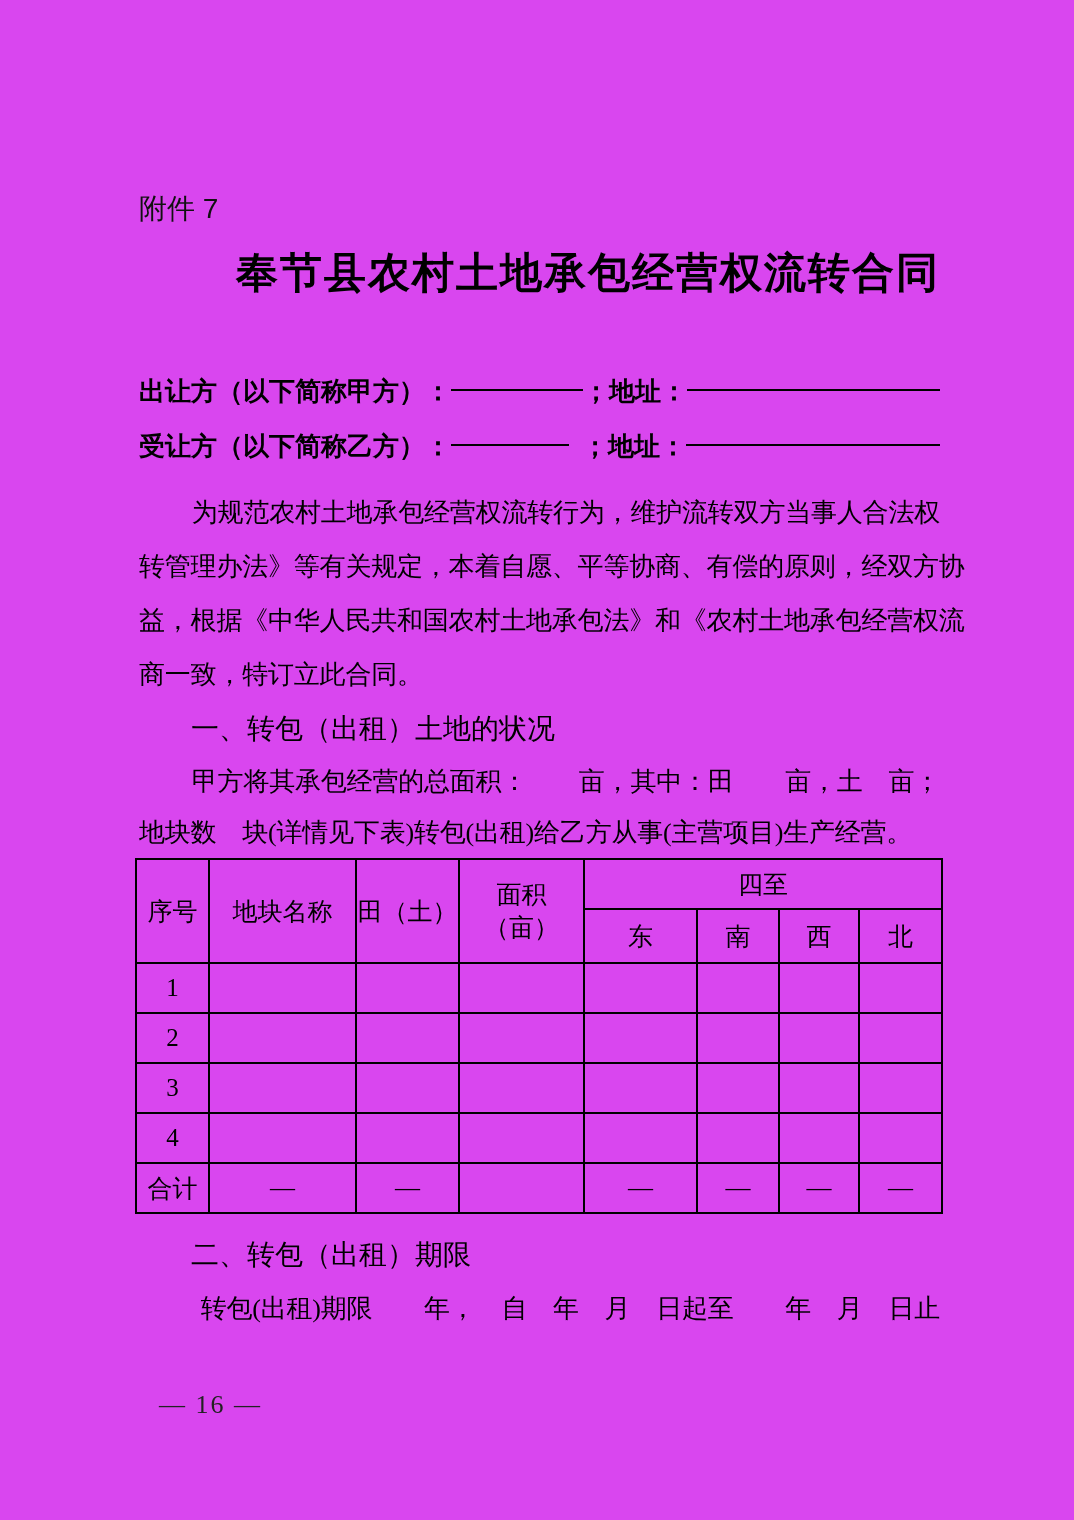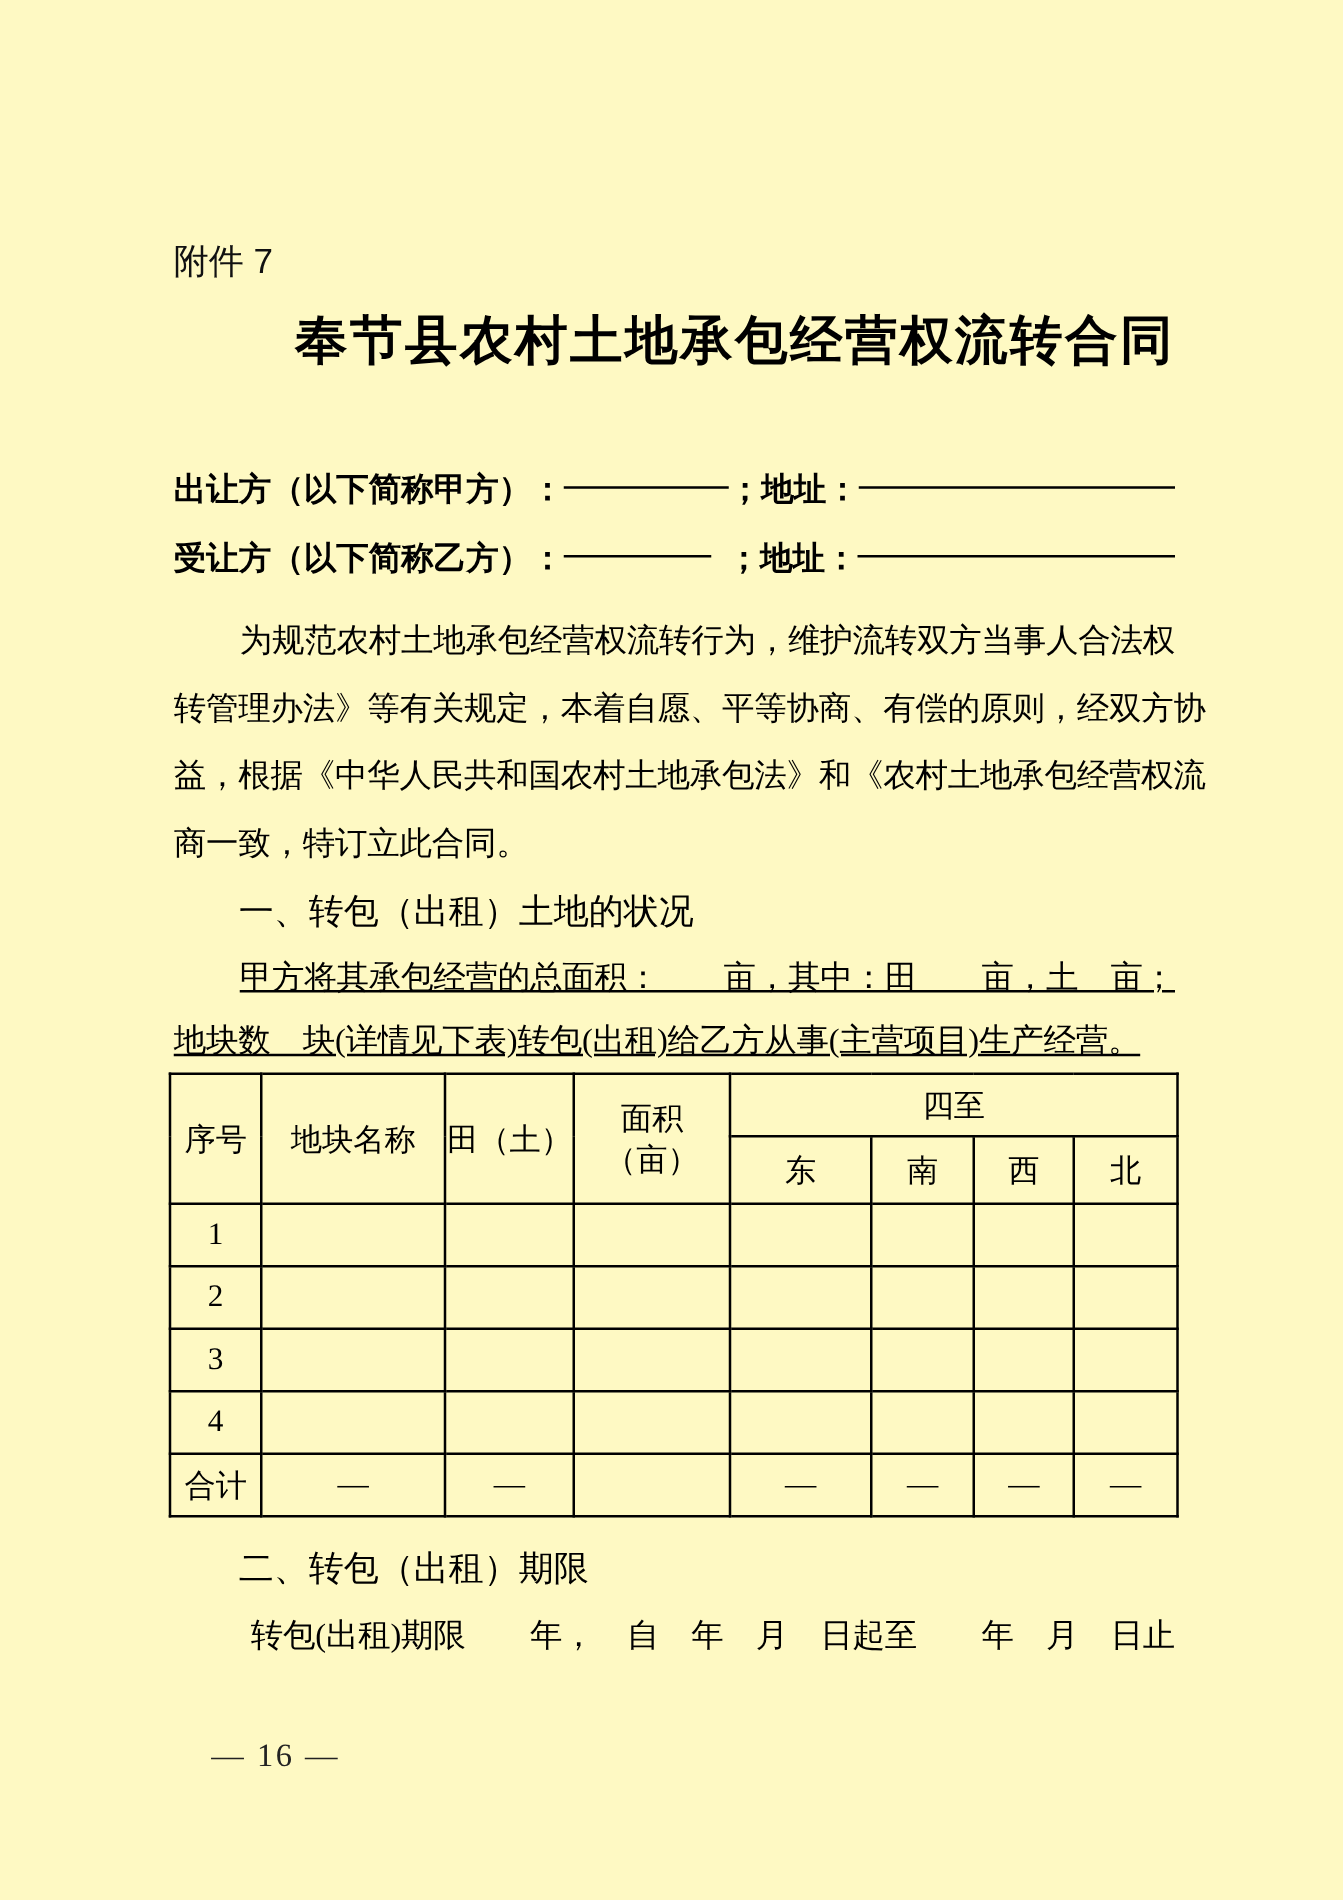--- a/index.html
+++ b/index.html
@@ -1,21 +1,21 @@
 <!DOCTYPE html>
 <html><head>
 <meta charset="utf-8">
 <style>
   * { margin: 0; padding: 0; box-sizing: border-box; }
   html, body { background: #ffffff; }
   .page {
     position: relative;
     width: 1074px;
     height: 1520px;
-    background: #fef9c3;
+    background: #d946ef;
     color: #000000;
     font-family: "Liberation Serif", serif;
     padding: 192px 134px 0 139px;
     overflow: hidden;
   }
   .attachment {
     font-family: "Liberation Sans", sans-serif;
     font-size: 28px;
     line-height: 34px;
     color: #111;
@@ -49,21 +49,21 @@
   .party-line.second .blank-name { width: 118px; margin-right: 13px; }
   .blank-addr { flex: 1 1 auto; }
   .preamble { margin-top: 12px; }
   .para-line {
     font-size: 26px;
     line-height: 54px;
     letter-spacing: -0.2px;
     white-space: nowrap;
   }
   .indent { text-indent: 52px; text-align: right; }
-  .sec1-lines .para-line { line-height: 51px; text-decoration: underline; }
+  .sec1-lines .para-line { line-height: 51px; }
   .heading {
     font-family: "Liberation Sans", sans-serif;
     font-size: 28px;
     font-weight: normal;
     line-height: 54px;
     padding-left: 52px;
   }
   .heading2 { margin-top: 14px; }
   table.plots {
     border-collapse: collapse;
@@ -79,21 +79,21 @@
     font-weight: normal;
     padding: 0;
     overflow: hidden;
   }
   tr.hdr-top th { height: 50px; }
   tr.hdr-top th[rowspan] { height: 100px; }
   tr.hdr-sub th { height: 54px; }
   tr.body-row td { height: 50px; }
   .page-number {
     margin-top: 54px;
-    margin-left: 30px;
+    margin-left: 20px;
     font-size: 26px;
     letter-spacing: 2px;
     color: #222;
   }
 </style>
 </head>
 <body>
 
 <div class="page">
 

